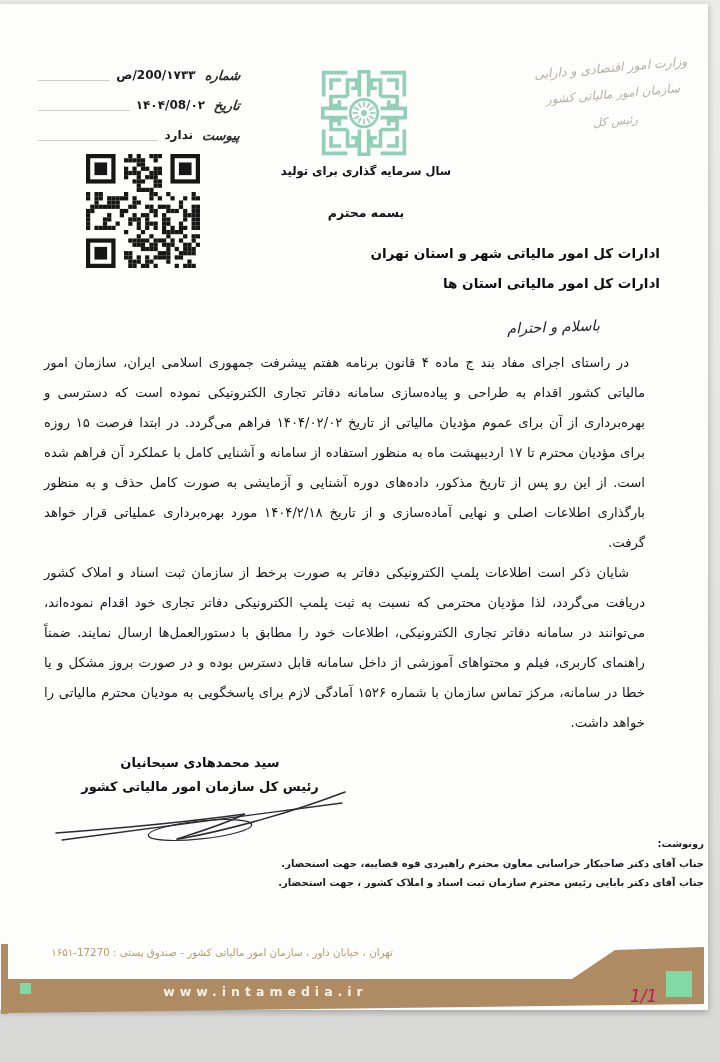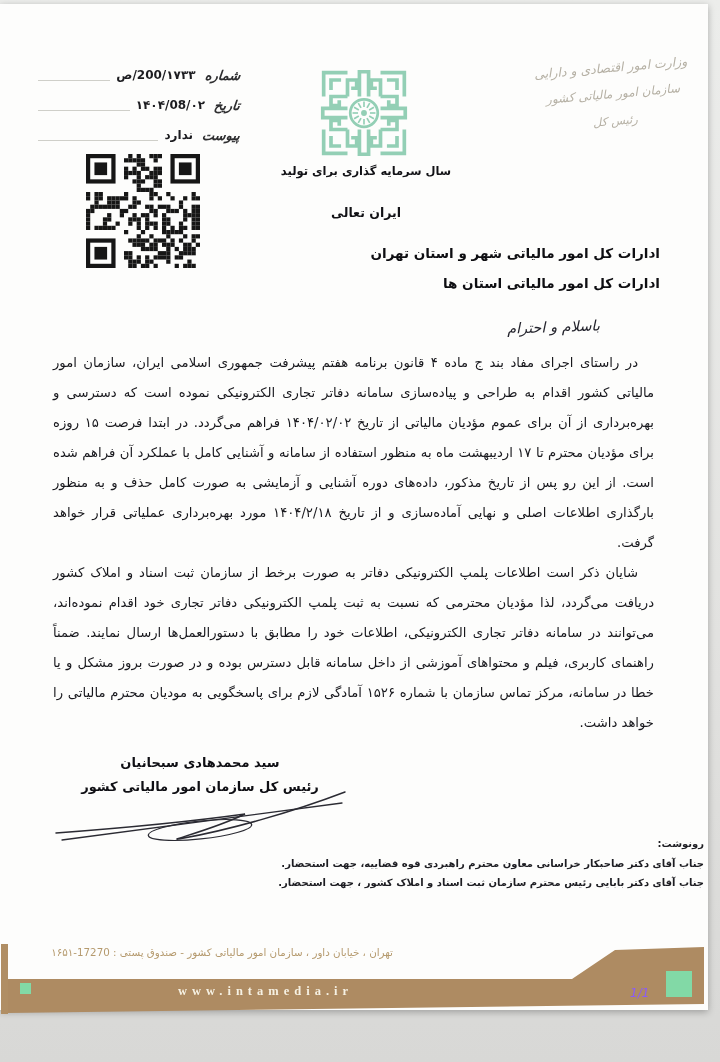--- a/index.html
+++ b/index.html
@@ -44,41 +44,41 @@
 
   
   .recipients{position:absolute;right:48px;top:234px;direction:rtl;text-align:right;
     font-weight:700;font-size:13.5px;line-height:30px;color:#0e0e12;}
 
   
   .greeting{position:absolute;right:108px;top:315px;direction:rtl;font-size:14.5px;
     font-style:italic;font-weight:500;color:#23232c;transform:rotate(-2deg);}
 
   
-  .bodytext{position:absolute;left:53px;top:344px;width:601px;direction:rtl;
+  .bodytext{position:absolute;left:44px;top:344px;width:601px;direction:rtl;
     text-align:justify;font-size:13.2px;line-height:30px;color:#17171c;}
   .bodytext p{margin:0;text-indent:16px;}
 
   
   .sig{position:absolute;left:55px;top:747px;width:290px;text-align:center;direction:rtl;
     font-weight:700;font-size:13px;line-height:24px;color:#0f0f14;}
   .sig-swoosh{position:absolute;left:50px;top:779px;width:300px;height:62px;}
 
   
   .cc{position:absolute;right:4px;top:830px;width:445px;direction:rtl;text-align:right;
     font-weight:700;font-size:10px;line-height:19.5px;color:#1d1d22;}
 
   
   .footer-art{position:absolute;left:0;top:930px;width:720px;height:100px;}
   .footer-address{position:absolute;left:36px;top:942px;width:372px;text-align:center;
     direction:rtl;font-size:10.3px;color:#b59a6e;white-space:nowrap;}
   .footer-www{position:absolute;left:148px;top:980px;width:235px;text-align:center;
-    color:#f6f1e3;font-size:12.5px;font-weight:600;letter-spacing:5px;direction:ltr;font-family:Liberation Serif, serif;}
+    color:#f6f1e3;font-size:12.5px;font-weight:600;letter-spacing:5px;direction:ltr;}
   .footer-page{position:absolute;left:630px;top:982px;direction:ltr;
-    font-size:12px;color:#8b5cf6;font-style:italic;}
+    font-size:17px;color:#be185d;font-style:italic;}
 </style>
 </head>
 <body>
 
 <div class="stage">
   <div class="page">
 
     <div class="meta">
       <div class="meta-row">
         <span class="meta-label">شماره</span>
@@ -139,21 +139,21 @@
       </svg>
     </div>
 
     <div class="callig">
       <div class="c1">وزارت امور اقتصادی و دارایی</div>
       <div class="c2">سازمان امور مالیاتی کشور</div>
       <div class="c3">رئیس کل</div>
     </div>
 
     <div class="slogan">سال سرمایه گذاری برای تولید</div>
-    <div class="bismillah">ایران تعالی</div>
+    <div class="bismillah">بسمه محترم</div>
 
     <div class="qr">
       <svg id="qr-svg" aria-hidden="true" viewBox="0 0 108 108">
           <rect x="40" y="0" width="4" height="4" fill="#161616"></rect>
           <rect x="48" y="0" width="4" height="4" fill="#161616"></rect>
           <rect x="60" y="0" width="4" height="4" fill="#161616"></rect>
           <rect x="64" y="0" width="4" height="4" fill="#161616"></rect>
           <rect x="68" y="0" width="4" height="4" fill="#161616"></rect>
           <rect x="36" y="4" width="4" height="4" fill="#161616"></rect>
           <rect x="40" y="4" width="4" height="4" fill="#161616"></rect>

